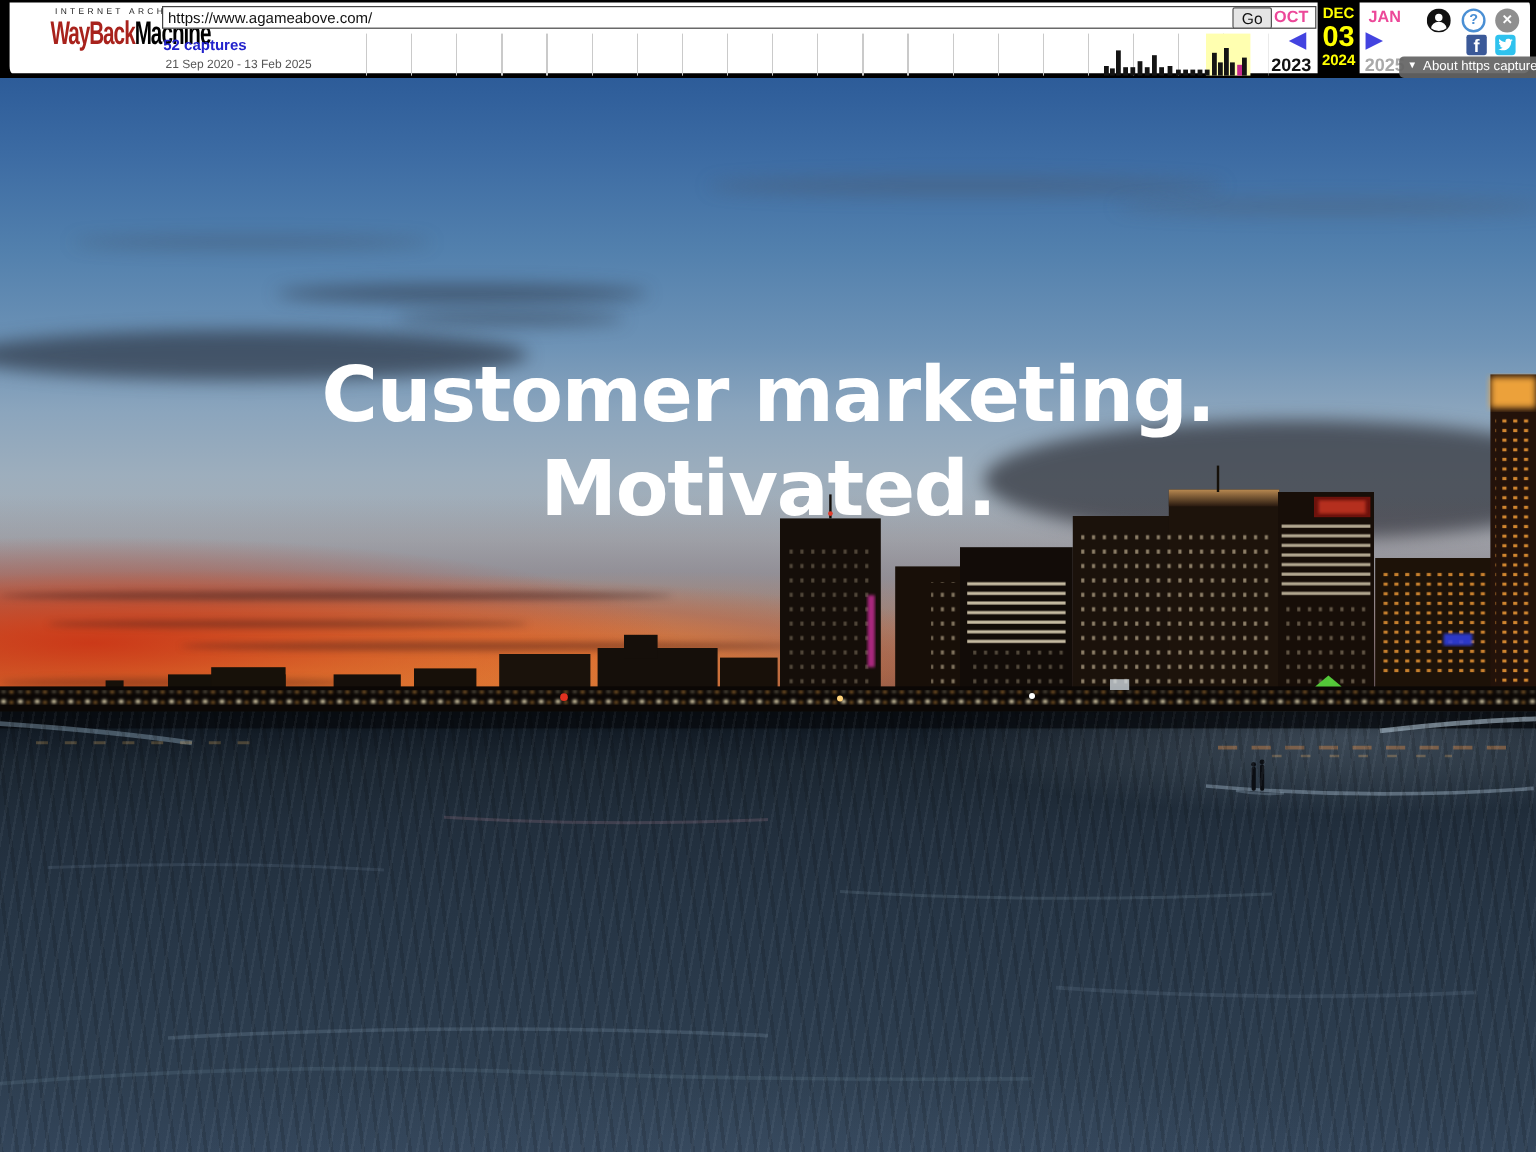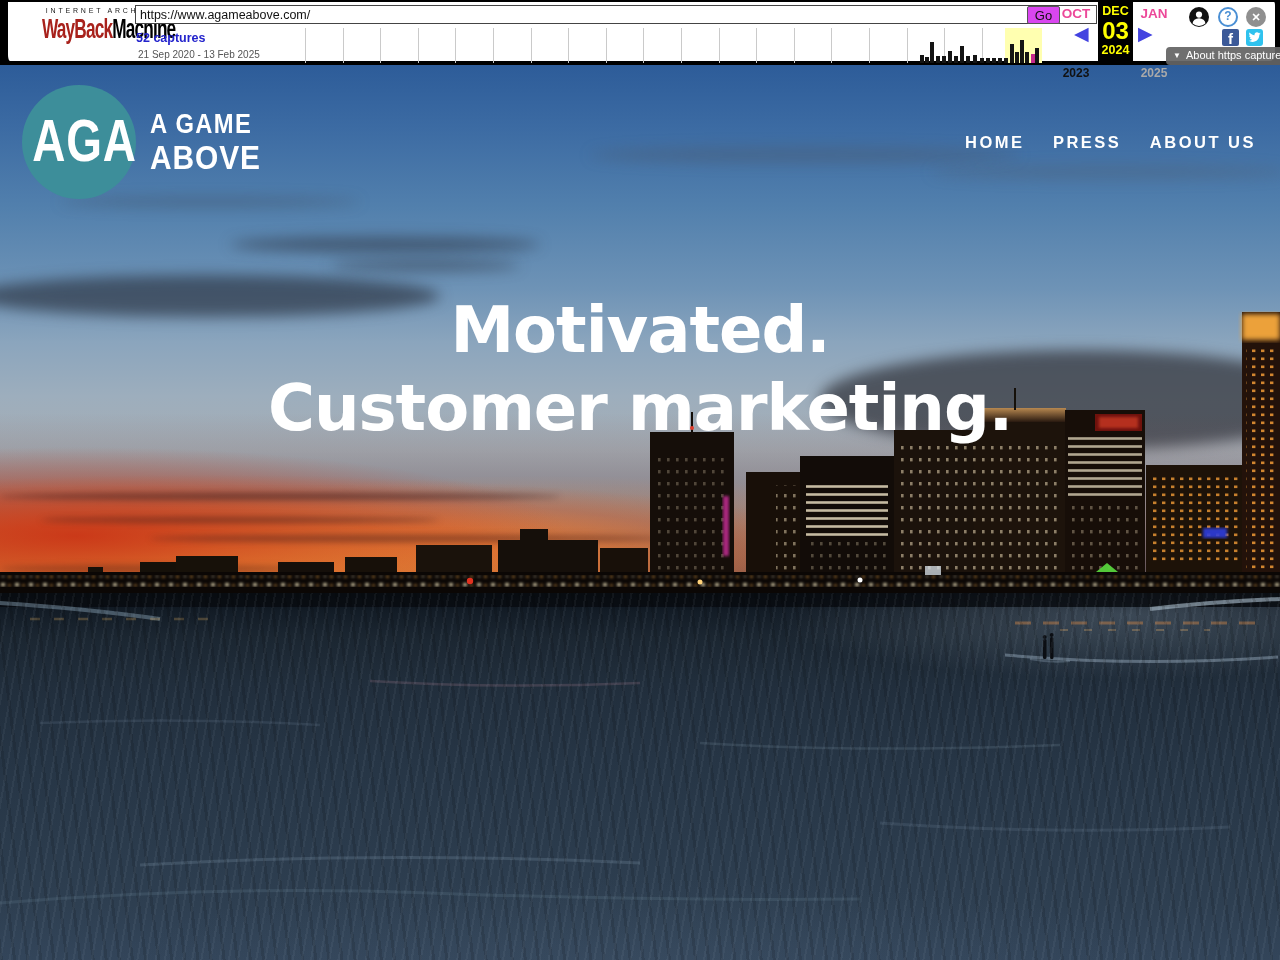--- a/index.html
+++ b/index.html
@@ -11,41 +11,41 @@
       border:2px solid #000;border-left:8px solid #000;border-right:5px solid #000;border-bottom:4px solid #000;
       border-radius:6px 6px 10px 10px;z-index:10;}
   .wb *{position:absolute;}
   .ia{left:4px;top:2px;width:122px;height:55px;cursor:pointer;margin-left:28px;}
   .ia-top{position:static;display:block;font-size:7px;letter-spacing:2.8px;color:#1a1a1a;text-align:center;margin:3px 0 1px 2px;white-space:nowrap;}
   .ia-logo{position:static;display:block;font-size:21px;font-weight:bold;letter-spacing:-1px;white-space:nowrap;
            transform:scale(.82,1.3);transform-origin:0 20%;margin-left:2px;}
   .wbr{position:static;color:var(--wayback-red,#a8221c);}
   .wbb{position:static;color:#000;}
   .url{left:127px;top:3px;width:962px;height:19px;border:1px solid #444;font-size:12.5px;padding:1px 4px;color:#111;font-family:"Liberation Sans",sans-serif;}
-  .go{left:1019px;top:4px;width:33px;height:18px;border:1px solid #555;background:#d946ef;border-radius:2px;
+  .go{left:1019px;top:4px;width:33px;height:18px;border:1px solid #555;background:#e5e5e5;border-radius:2px;
       font-size:13px;color:#111;line-height:15px;text-align:center;padding:0;font-family:"Liberation Sans",sans-serif;cursor:pointer;}
   .caps{left:128px;top:29px;font-size:12.5px;font-weight:bold;color:var(--link-blue,#2323cc);cursor:pointer;}
   .range{left:130px;top:47px;font-size:10px;color:#555;}
   .tl{left:297px;top:26px;width:752px;height:35px;cursor:pointer;
       background:repeating-linear-gradient(to right,#cacaca 0 1px,transparent 1px 37.6px);}
   .tl-hl{left:700px;top:0;width:37px;height:35px;background:var(--highlight-yellow,#ffffb0);}
   .tl-bars{left:0;top:0;width:100%;height:100%;}
   .sbar{position:absolute;bottom:0;width:4px;background:#141414;}
   .deccol{left:1090px;top:-2px;width:35px;height:63px;background:#000;text-align:center;color:var(--wayback-yellow,#ffff00);}
   .deccol span{position:static;display:block;font-weight:bold;}
   .dc-m{font-size:12.5px;margin-top:4px;}
   .dc-d{font-size:24px;line-height:25px;}
   .dc-y{font-size:12.5px;}
   .mlab{font-size:13.5px;font-weight:bold;color:#ec4899;width:36px;text-align:center;cursor:pointer;}
   .m-prev{left:1050px;top:4px;}
   .m-next{left:1128px;top:4px;}
   .arr{font-size:19px;color:var(--arrow-blue,#4343e0);cursor:pointer;line-height:19px;}
   .a-prev{left:1066px;top:22px;}
   .a-next{left:1130px;top:22px;}
-  .ylab{font-size:12px;font-weight:bold;width:36px;text-align:center;cursor:pointer;margin-top:20px;}
+  .ylab{font-size:15px;font-weight:bold;width:36px;text-align:center;cursor:pointer;}
   .y-prev{left:1050px;top:44px;color:#111;}
   .y-next{left:1128px;top:44px;color:#a9a9a9;}
   .icn{cursor:pointer;}
   .icn-profile{left:1181px;top:5px;width:20px;height:20px;}
   .icn-help{left:1210px;top:5px;width:20px;height:20px;border:2.5px solid #4a8fd4;border-radius:50%;
             color:#4a8fd4;font-size:12px;font-weight:bold;text-align:center;line-height:15px;background:#fff;}
   .icn-close{left:1238px;top:5px;width:20px;height:20px;border-radius:50%;background:#8f8f8f;
              color:#fff;font-size:11px;font-weight:bold;text-align:center;line-height:20px;}
   .icn-fb{left:1214px;top:27px;width:17px;height:17px;border-radius:2px;background:var(--fb-blue,#3b5998);
           color:#fff;font-size:15px;font-weight:bold;text-align:center;line-height:20px;overflow:hidden;}
@@ -281,34 +281,18 @@
       <path d="M1030,66 q20,4 40,2" stroke="#7c90a2" stroke-width="2" fill="none" opacity="0.4"></path>
       <g fill="#0b0e13">
         <rect x="1043" y="46" width="3.5" height="20" rx="1.5"></rect>
         <rect x="1050" y="44" width="3.5" height="22" rx="1.5"></rect>
         <circle cx="1044.7" cy="44" r="2"></circle>
         <circle cx="1051.7" cy="42" r="2"></circle>
       </g>
     </svg>
   </div>
 
-  <div class="hdr">
-    <div class="logo">
-      <div class="logo-circle">
-        <span class="mono">AGA</span>
-      </div>
-      <div class="logo-word">
-        <div class="lw1">A GAME</div>
-        <div class="lw2">ABOVE</div>
-      </div>
-    </div>
-    <nav class="nav">
-      <a>HOME</a>
-      <a>PRESS</a>
-      <a>ABOUT US</a>
-    </nav>
-  </div>
 
   <div class="hero">
+    <div>Customer marketing.</div>
     <div>Motivated.</div>
-    <div>Customer marketing.</div>
   </div>
 </div>
 
 </body></html>

